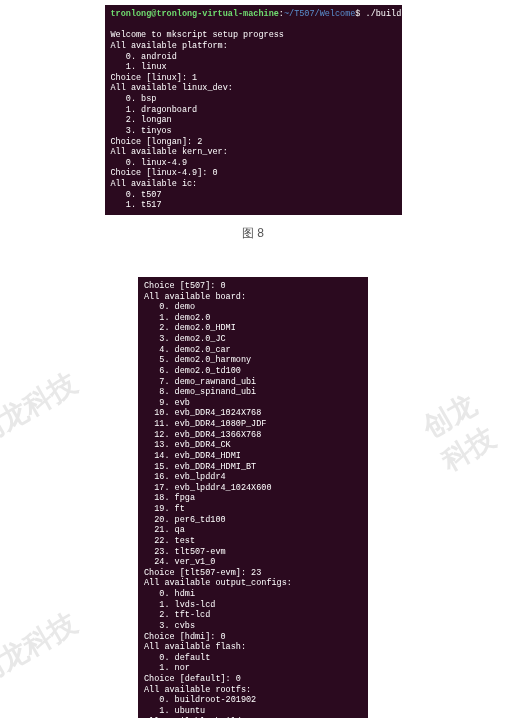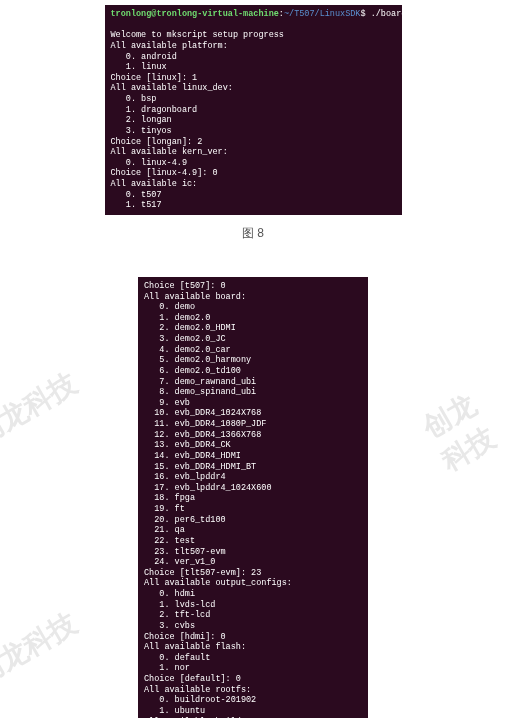--- a/index.html
+++ b/index.html
@@ -48,21 +48,21 @@
   </style>
 </head>
 <body>
 
 <div class="watermark" style="top:390px; left:-30px;">创龙科技</div>
 <div class="watermark" style="top:390px; left:200px;">创龙科技</div>
 <div class="watermark" style="top:390px; left:430px;">创龙科技</div>
 <div class="watermark" style="top:630px; left:-30px;">创龙科技</div>
 <div class="watermark" style="top:630px; left:200px;">创龙科技</div>
 
-<div class="terminal terminal-1"><span class="prompt-user">tronlong@tronlong-virtual-machine</span><span>:</span><span class="prompt-path">~/T507/LinuxSDK</span><span>$ </span><span>./board.sh config</span><span id="t1-lines">
+<div class="terminal terminal-1"><span class="prompt-user">tronlong@tronlong-virtual-machine</span><span>:</span><span class="prompt-path">~/T507/Welcome</span><span>$ </span><span>./build.sh config</span><span id="t1-lines">
 
 Welcome to mkscript setup progress
 All available platform:
    0. android
    1. linux
 Choice [linux]: 1
 All available linux_dev:
    0. bsp
    1. dragonboard
    2. longan

